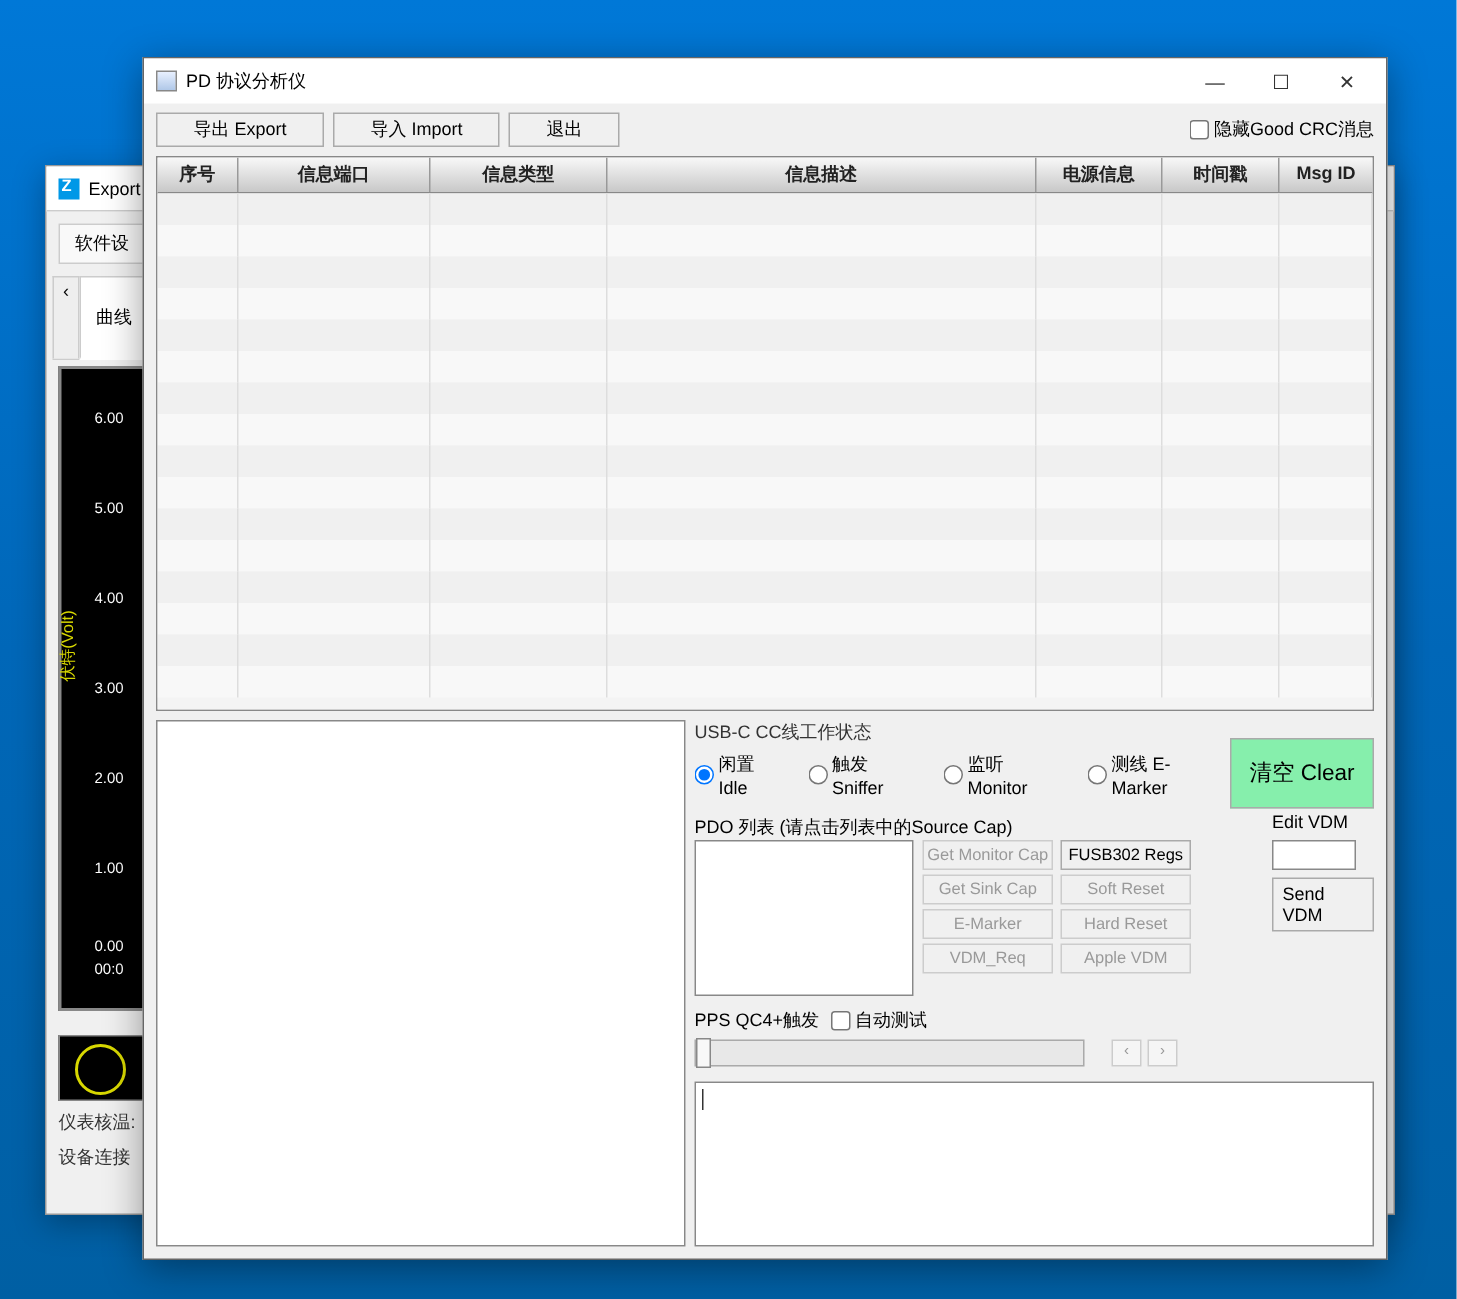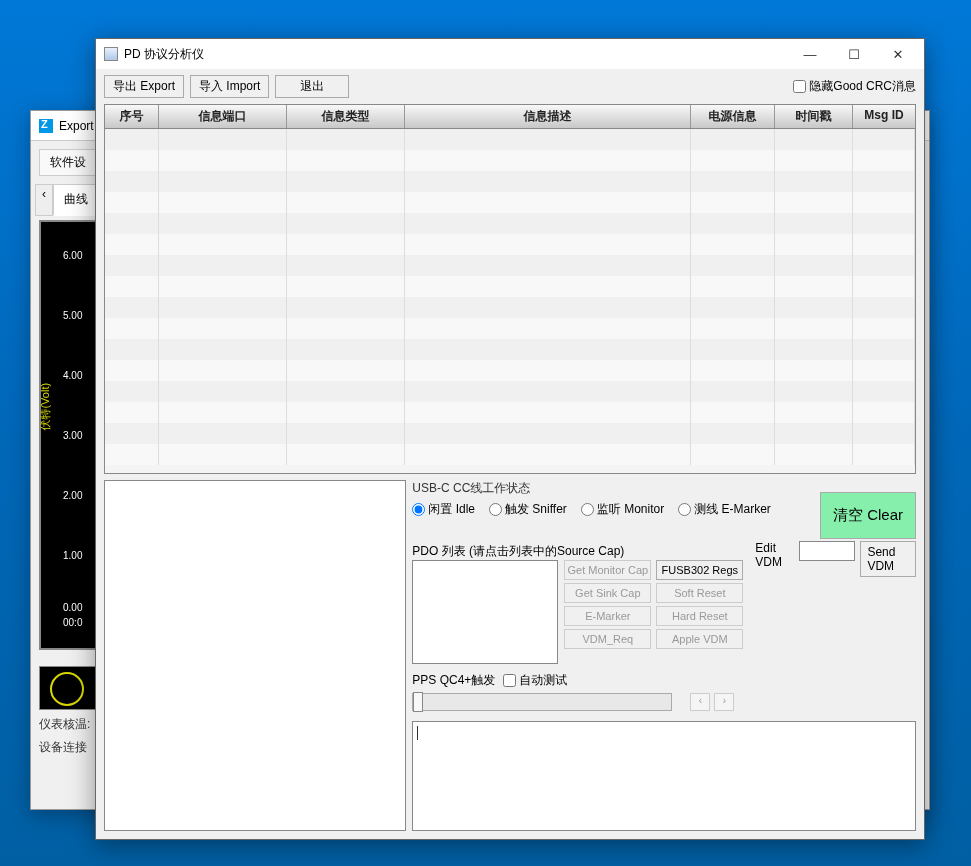--- a/index.html
+++ b/index.html
@@ -13,21 +13,21 @@
   background: #f0f0f0; border: 1px solid #999;
   box-shadow: 0 5px 20px rgba(0,0,0,.3);
 }
 .bg-titlebar { height: 30px; background: #fff; border-bottom: 1px solid #ccc; display: flex; align-items: center; padding: 0 8px; font-size: 12px; }
 .bg-logo { width: 14px; height: 14px; background: #0098e7; margin-right: 6px; position: relative; }
 .bg-logo::after { content: "Z"; color: #fff; font-size: 11px; font-weight: bold; position: absolute; left: 2px; top: -1px; }
 .bg-toolbar { padding: 8px; display: flex; gap: 6px; }
 .bg-btn { padding: 4px 10px; font-size: 12px; background: #f9f9f9; border: 1px solid #ccc; }
 .bg-tabs { margin: 0 4px; display: flex; border-bottom: 1px solid #ccc; font-size: 12px; }
 .bg-tab-arrow { width: 18px; text-align: center; border: 1px solid #ccc; border-bottom: none; background: #eee; padding: 2px 0; }
-.bg-tab { padding: 6px 10px; border: 1px solid #ccc; border-bottom: 2px solid #fff; background: #fff; margin-bottom: -1px; }
+.bg-tab { padding: 18px 10px; border: 1px solid #ccc; border-bottom: 2px solid #fff; background: #fff; margin-bottom: -1px; }
 .bg-chart {
   margin: 4px 8px; background: #000; border: 2px solid #888; height: 430px;
   position: relative; color: #eee; font-size: 10px;
 }
 .bg-ylabel { position: absolute; left: 4px; top: 50%; transform: rotate(-90deg) translateX(25%); transform-origin: left center; color: #d8d800; font-size: 11px; }
 .bg-tick { position: absolute; left: 22px; color: #fff; font-size: 10px; }
 .bg-tick6 { top: 28px; } .bg-tick5 { top: 88px; } .bg-tick4 { top: 148px; }
 .bg-tick3 { top: 208px; } .bg-tick2 { top: 268px; } .bg-tick1 { top: 328px; }
 .bg-tick0 { top: 380px; } .bg-x0 { top: 395px; left: 22px; }
 .bg-gauge { margin: 6px 8px; background: #000; border: 1px solid #888; height: 44px; position: relative; }
@@ -40,21 +40,21 @@
   background: #f0f0f0; border: 1px solid #666;
   box-shadow: 0 5px 25px rgba(0,0,0,.4);
   display: flex; flex-direction: column;
 }
 .titlebar { height: 30px; background: #fff; display: flex; align-items: center; padding: 0 4px 0 8px; font-size: 12px; }
 .app-icon { width: 14px; height: 14px; border: 1px solid #888; background: linear-gradient(#e8f0ff,#b0c8e8); margin-right: 6px; }
 .title-text { flex: 1; }
 .win-btn { width: 44px; height: 28px; display: flex; align-items: center; justify-content: center; font-size: 13px; color: #333; }
 
 .toolbar { padding: 6px 8px; display: flex; align-items: center; gap: 6px; }
-.btn { padding: 2px 8px; font-size: 12px; background: #f0f0f0; border: 1px solid #aaa; cursor: default; }
+.btn { padding: 2px 24px; font-size: 12px; background: #f0f0f0; border: 1px solid #aaa; cursor: default; }
 .chk { display: flex; align-items: center; font-size: 12px; gap: 3px; }
 .chk input { width: 13px; height: 13px; }
 
 
 .grid { margin: 0 8px; border: 1px solid #888; background: #fff; height: 370px; display: flex; flex-direction: column; overflow: hidden; }
 .grid-header { display: flex; background: linear-gradient(#f8f8f8 0%, #e0e0e0 50%, #c8c8c8 100%); border-bottom: 1px solid #888; font-size: 12px; }
 .gh { border-right: 1px solid #999; padding: 3px 4px; text-align: center; font-weight: bold; color: #222; }
 .gh0{width:54px} .gh1{width:128px} .gh2{width:118px} .gh3{flex:1} .gh4{width:84px} .gh5{width:78px} .gh6{width:62px; border-right:none}
 .grid-body { flex: 1; background: #f4f4f4; overflow-y: scroll; position: relative; }
 .grid-row { display: flex; height: 21px; }
@@ -72,21 +72,21 @@
 .radio-row label { display: flex; align-items: center; gap: 3px; font-size: 12px; }
 .clear-btn { margin-left: auto; padding: 13px 12px; font-size: 15px; background: #86efac; border: 1px solid #aaa; }
 
 .pdo-label { font-size: 12px; margin-top: 2px; }
 .pdo-row { display: flex; gap: 6px; }
 .pdo-list { width: 146px; height: 104px; border: 1px solid #888; background: #fff; }
 .pdo-btns { display: flex; flex-direction: column; gap: 3px; }
 .pdo-btns-row { display: flex; gap: 5px; }
 .small-btn { width: 87px; padding: 3px 0; font-size: 11px; background: #f0f0f0; border: 1px solid #aaa; text-align: center; }
 
-.vdm-col { display: flex; flex-direction: row; gap: 5px; margin-left: 6px; }
+.vdm-col { display: flex; flex-direction: column; gap: 5px; margin-left: 6px; }
 .vdm-label { font-size: 12px; }
 .vdm-input { width: 56px; height: 20px; border: 1px solid #888; background: #fff; padding: 1px 3px; font-size: 12px; }
 .vdm-btn { padding: 3px 6px; font-size: 12px; background: #f0f0f0; border: 1px solid #aaa; width: 68px; }
 
 .pps-row { display: flex; align-items: center; gap: 8px; margin-top: 6px; font-size: 12px; }
 .slider-row { display: flex; align-items: center; gap: 4px; margin-top: 2px; }
 .slider { flex: 1; max-width: 260px; height: 18px; border: 1px solid #aaa; background: #e8e8e8; position: relative; }
 .slider-thumb { position: absolute; left: 0; top: -2px; width: 10px; height: 20px; background: #f8f8f8; border: 1px solid #888; }
 .arrow-btn { width: 20px; height: 18px; border: 1px solid #ccc; background: #f5f5f5; text-align: center; font-size: 10px; line-height: 14px; color: #999; }
 

